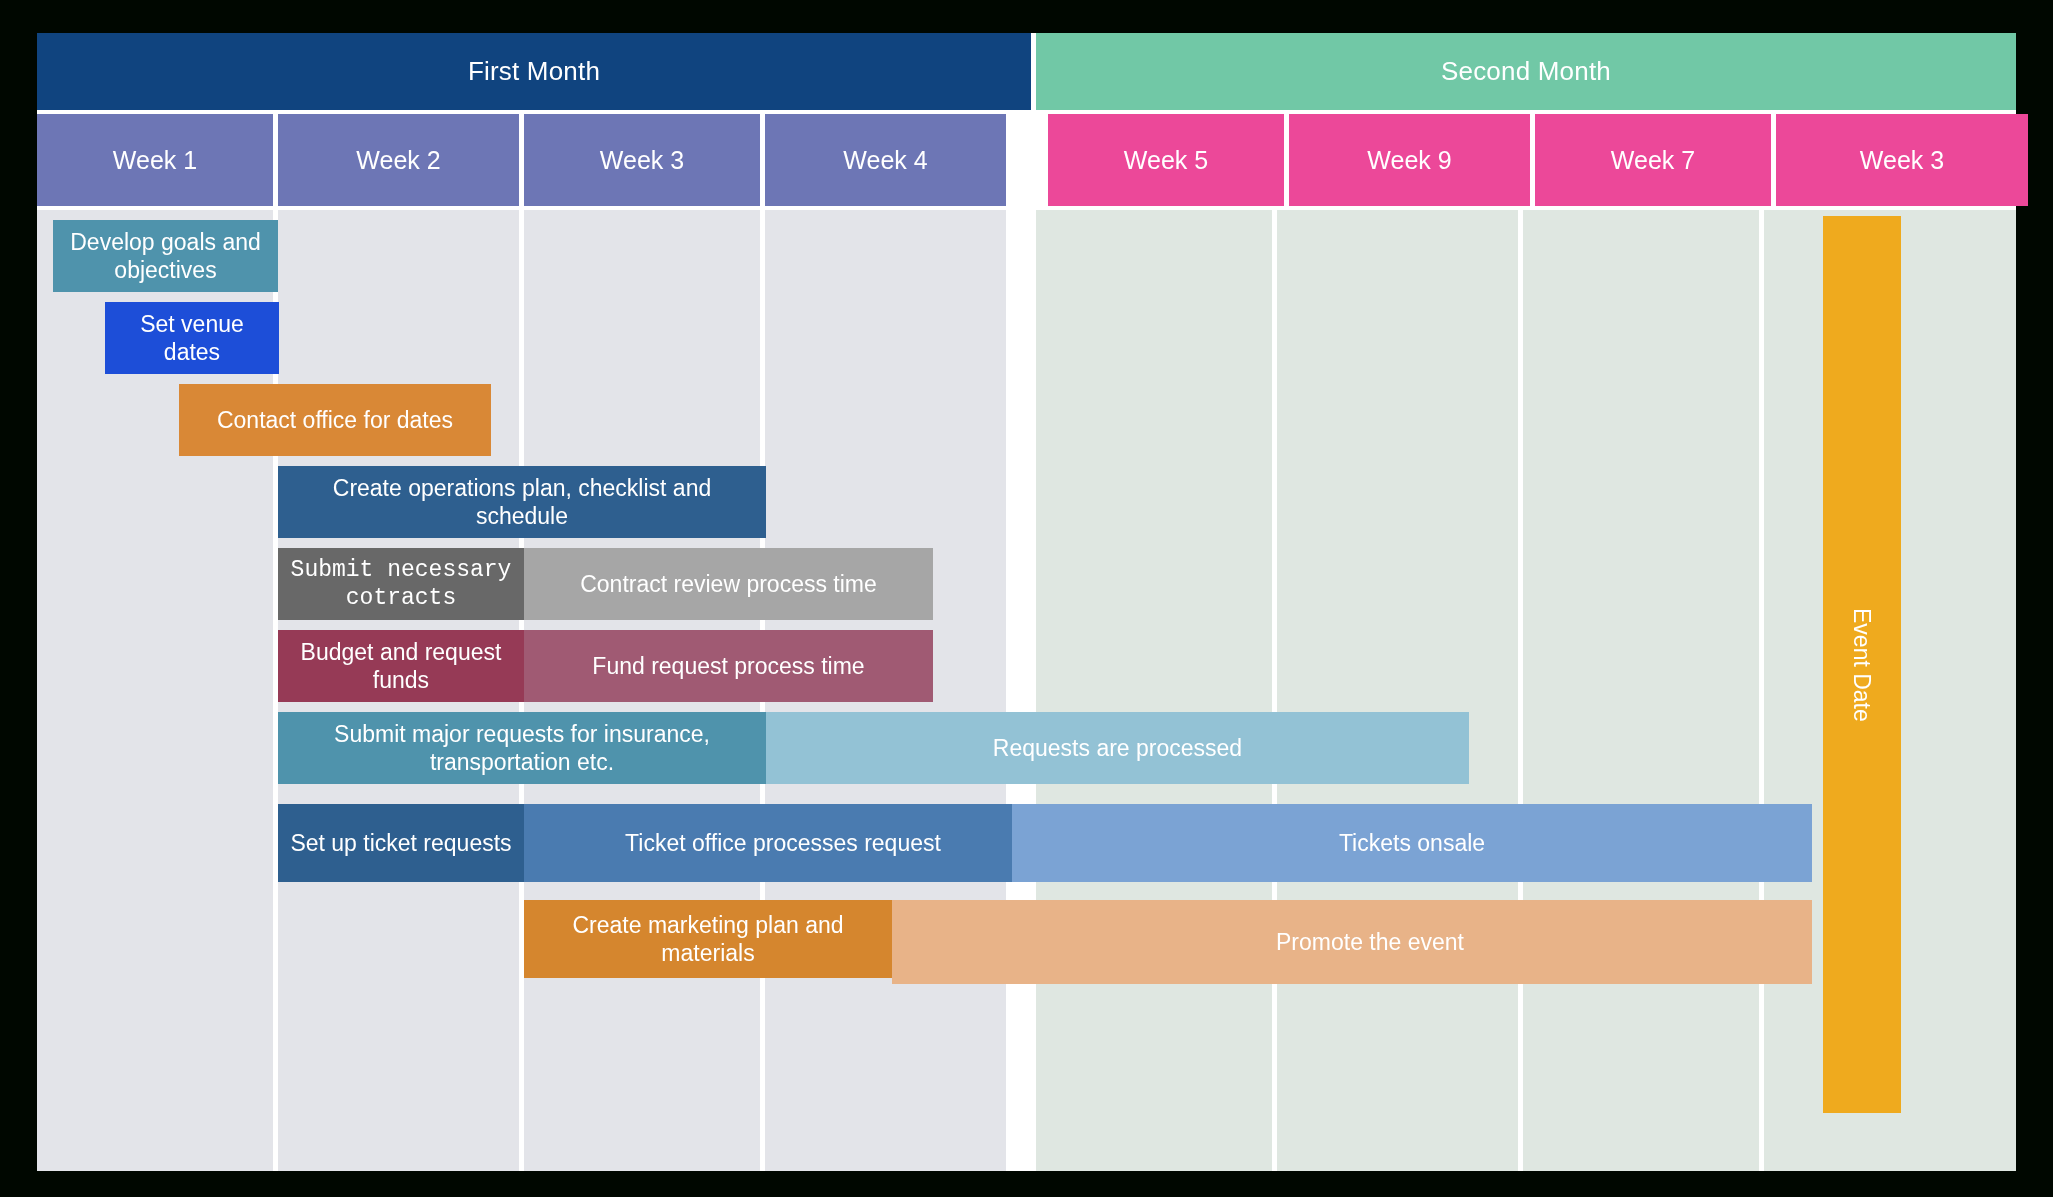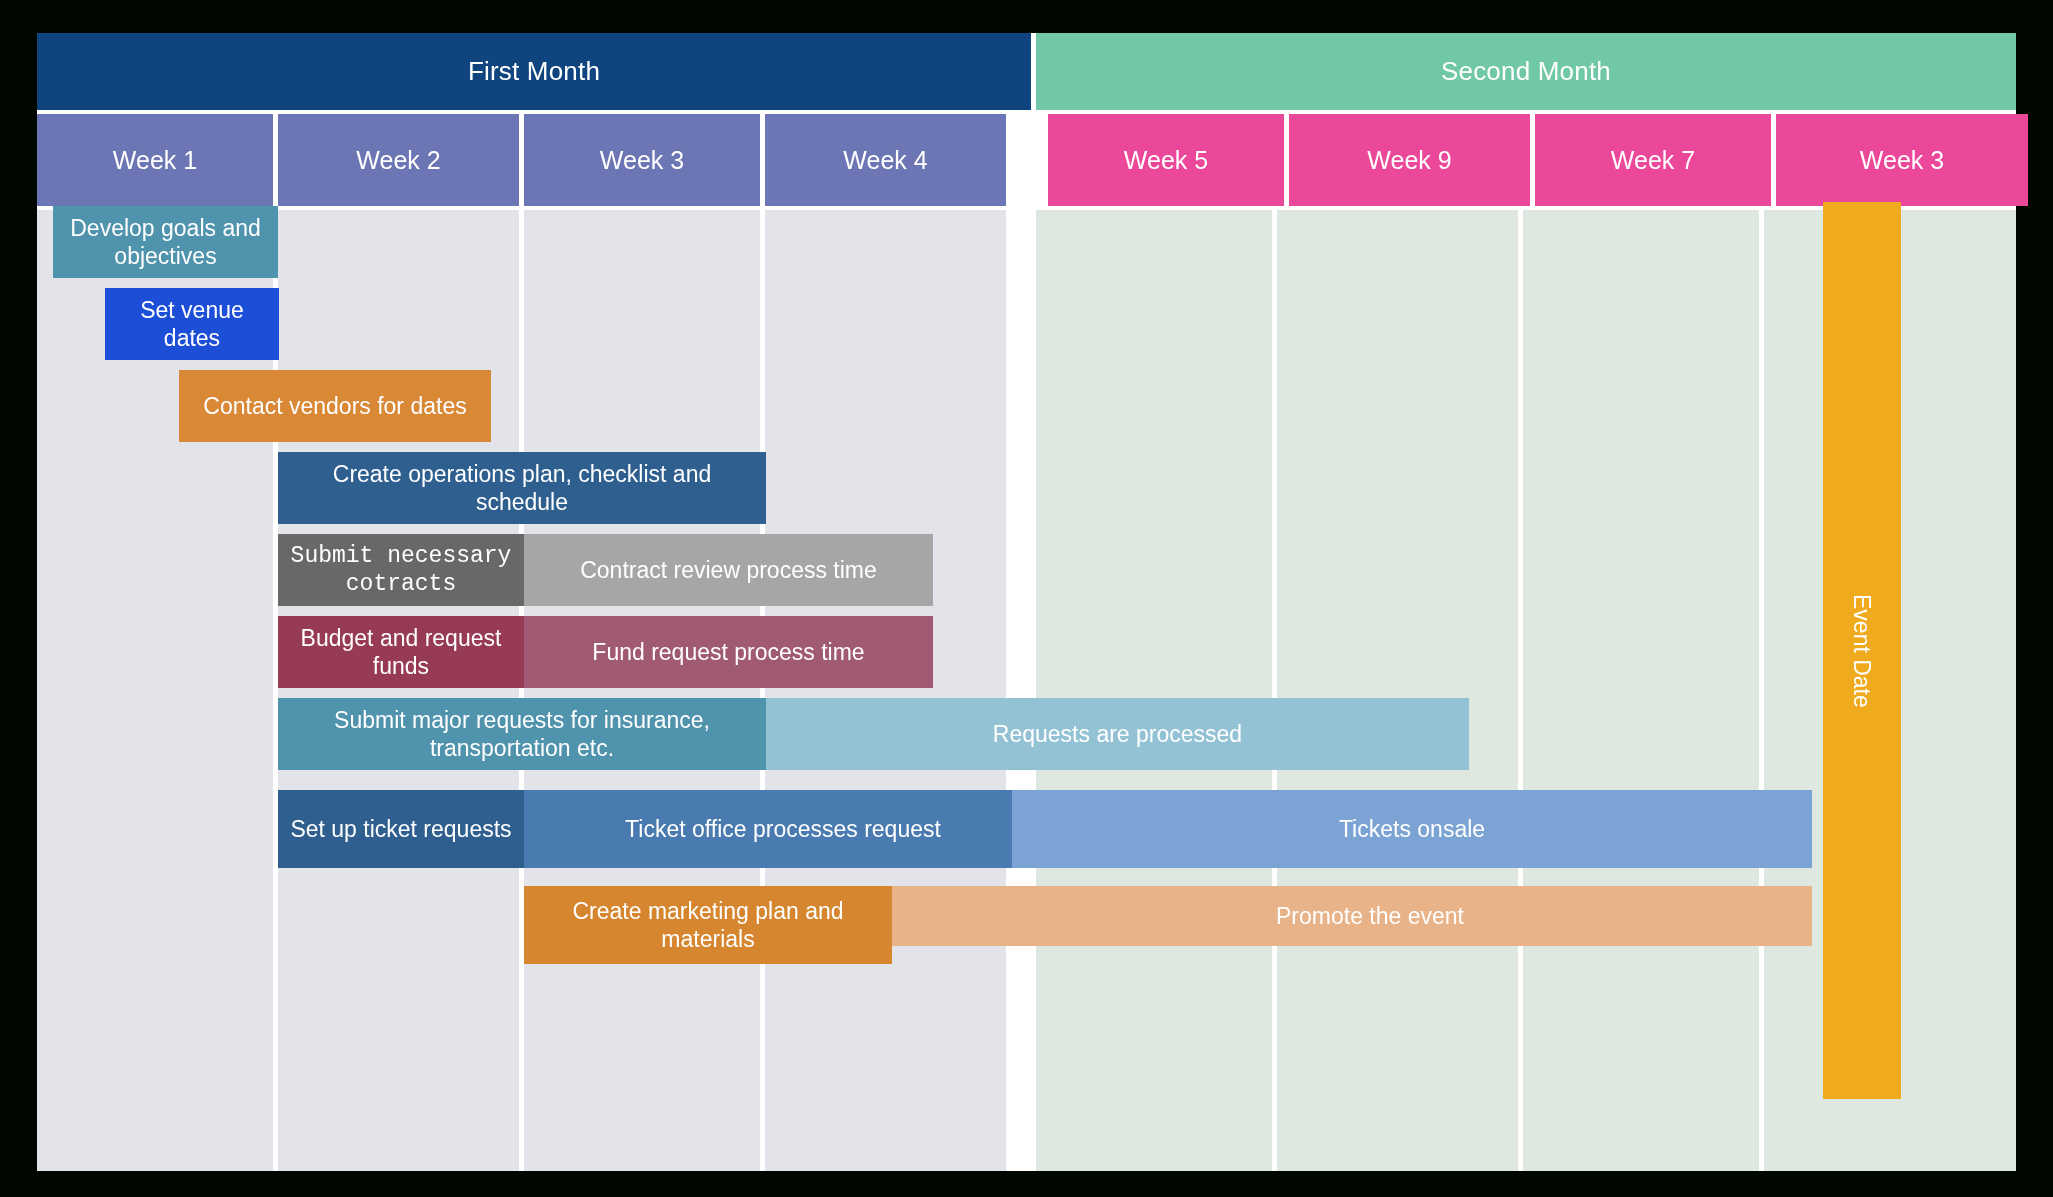--- a/index.html
+++ b/index.html
@@ -72,21 +72,21 @@
     position: absolute;
     top: 0;
     height: 961px;
   }
   .col-m1 { background: #e3e4e9; }
   .col-m2 { background: #dfe7e1; }
 
   
   .bars-layer {
     position: absolute;
-    left: 0; top: 163px;
+    left: 0; top: 177px;
     width: 1979px;
     height: 961px;
     border-radius: 15px;
   }
   .bar {
     position: absolute;
     display: flex;
     align-items: center;
     justify-content: center;
     text-align: center;
@@ -130,29 +130,29 @@
     <div class="col col-m1" style="left:728px;width:241px;"></div>
     <div class="col col-m2" style="left:999px;width:236px;"></div>
     <div class="col col-m2" style="left:1240px;width:241px;"></div>
     <div class="col col-m2" style="left:1486px;width:236px;"></div>
     <div class="col col-m2" style="left:1727px;width:252px;"></div>
   </div>
 
   <div class="bars-layer" id="bars-layer">
       <div class="bar" style="left: 16px; top: 10px; width: 225px; height: 72px; background: rgb(79, 147, 172);">Develop goals and objectives</div>
       <div class="bar" style="left: 68px; top: 92px; width: 174px; height: 72px; background: #1d4ed8;">Set venue dates</div>
-      <div class="bar" style="left: 142px; top: 174px; width: 312px; height: 72px; background: rgb(217, 136, 54);">Contact vendors for dates</div>
+      <div class="bar" style="left: 142px; top: 174px; width: 312px; height: 72px; background: rgb(217, 136, 54);">Contact office for dates</div>
       <div class="bar" style="left: 241px; top: 256px; width: 488px; height: 72px; background: rgb(46, 95, 143);">Create operations plan, checklist and schedule</div>
       <div class="bar" style="left: 241px; top: 338px; width: 246px; height: 72px; background: rgb(104, 104, 104); font-family: Liberation Mono, monospace;">Submit necessary cotracts</div>
       <div class="bar" style="left: 487px; top: 338px; width: 409px; height: 72px; background: rgb(166, 166, 166);">Contract review process time</div>
       <div class="bar" style="left: 241px; top: 420px; width: 246px; height: 72px; background: rgb(150, 58, 86);">Budget and request funds</div>
       <div class="bar" style="left: 487px; top: 420px; width: 409px; height: 72px; background: rgb(160, 90, 115);">Fund request process time</div>
       <div class="bar" style="left: 241px; top: 502px; width: 488px; height: 72px; background: rgb(79, 147, 172);">Submit major requests for insurance, transportation etc.</div>
       <div class="bar" style="left: 729px; top: 502px; width: 703px; height: 72px; background: rgb(147, 194, 213);">Requests are processed</div>
       <div class="bar" style="left: 241px; top: 594px; width: 246px; height: 78px; background: rgb(46, 95, 143);">Set up ticket requests</div>
       <div class="bar" style="left: 487px; top: 594px; width: 488px; height: 78px; background: rgb(74, 123, 176); padding-left: 38px;">Ticket office processes request</div>
       <div class="bar" style="left: 975px; top: 594px; width: 800px; height: 78px; background: rgb(123, 163, 212);">Tickets onsale</div>
       <div class="bar" style="left: 487px; top: 690px; width: 368px; height: 78px; background: rgb(213, 134, 46);">Create marketing plan and materials</div>
-      <div class="bar" style="left: 855px; top: 690px; width: 920px; height: 60px; background: rgb(232, 179, 136); padding-left: 44px;">Promote the event</div>
+      <div class="bar" style="left: 855px; top: 690px; width: 920px; height: 84px; background: rgb(232, 179, 136); padding-left: 44px;">Promote the event</div>
       <div class="bar vertical" style="left: 1786px; top: 6px; width: 78px; height: 897px; background: rgb(239, 170, 30);">Event Date</div>
     </div>
 
 </div>
 
 </body></html>

